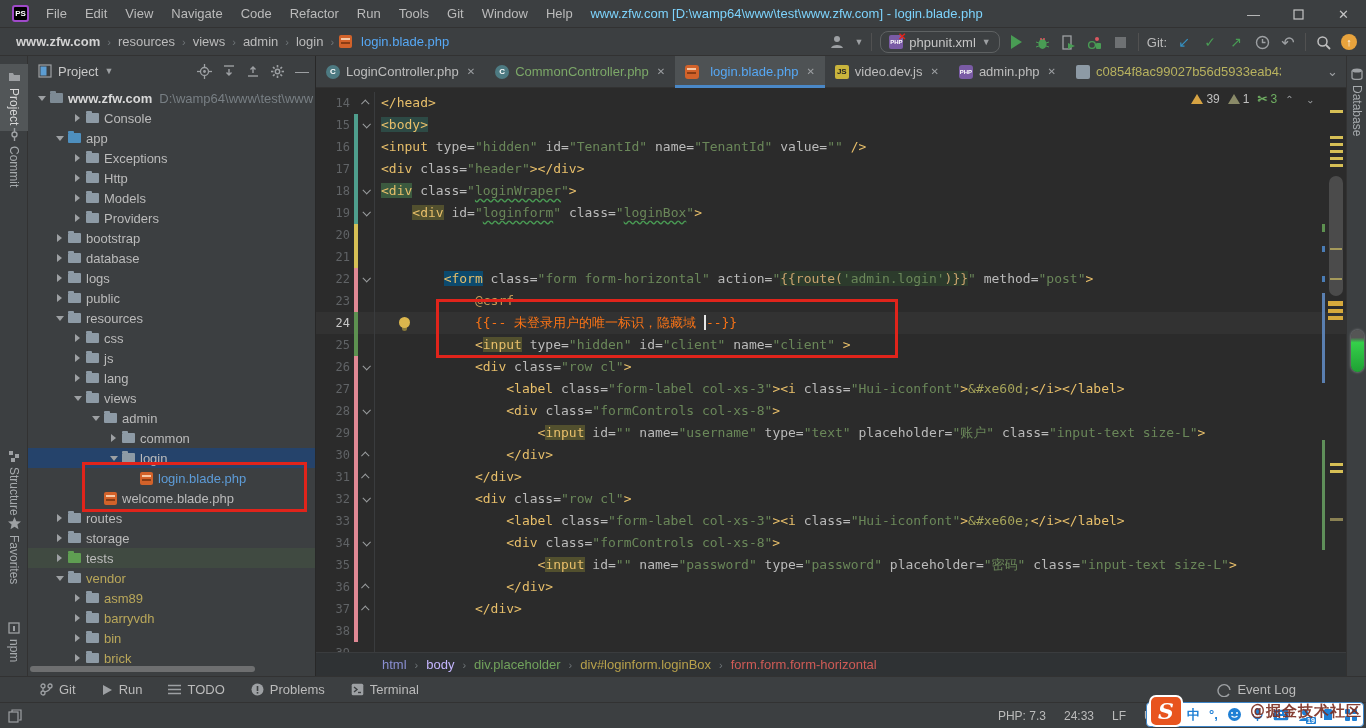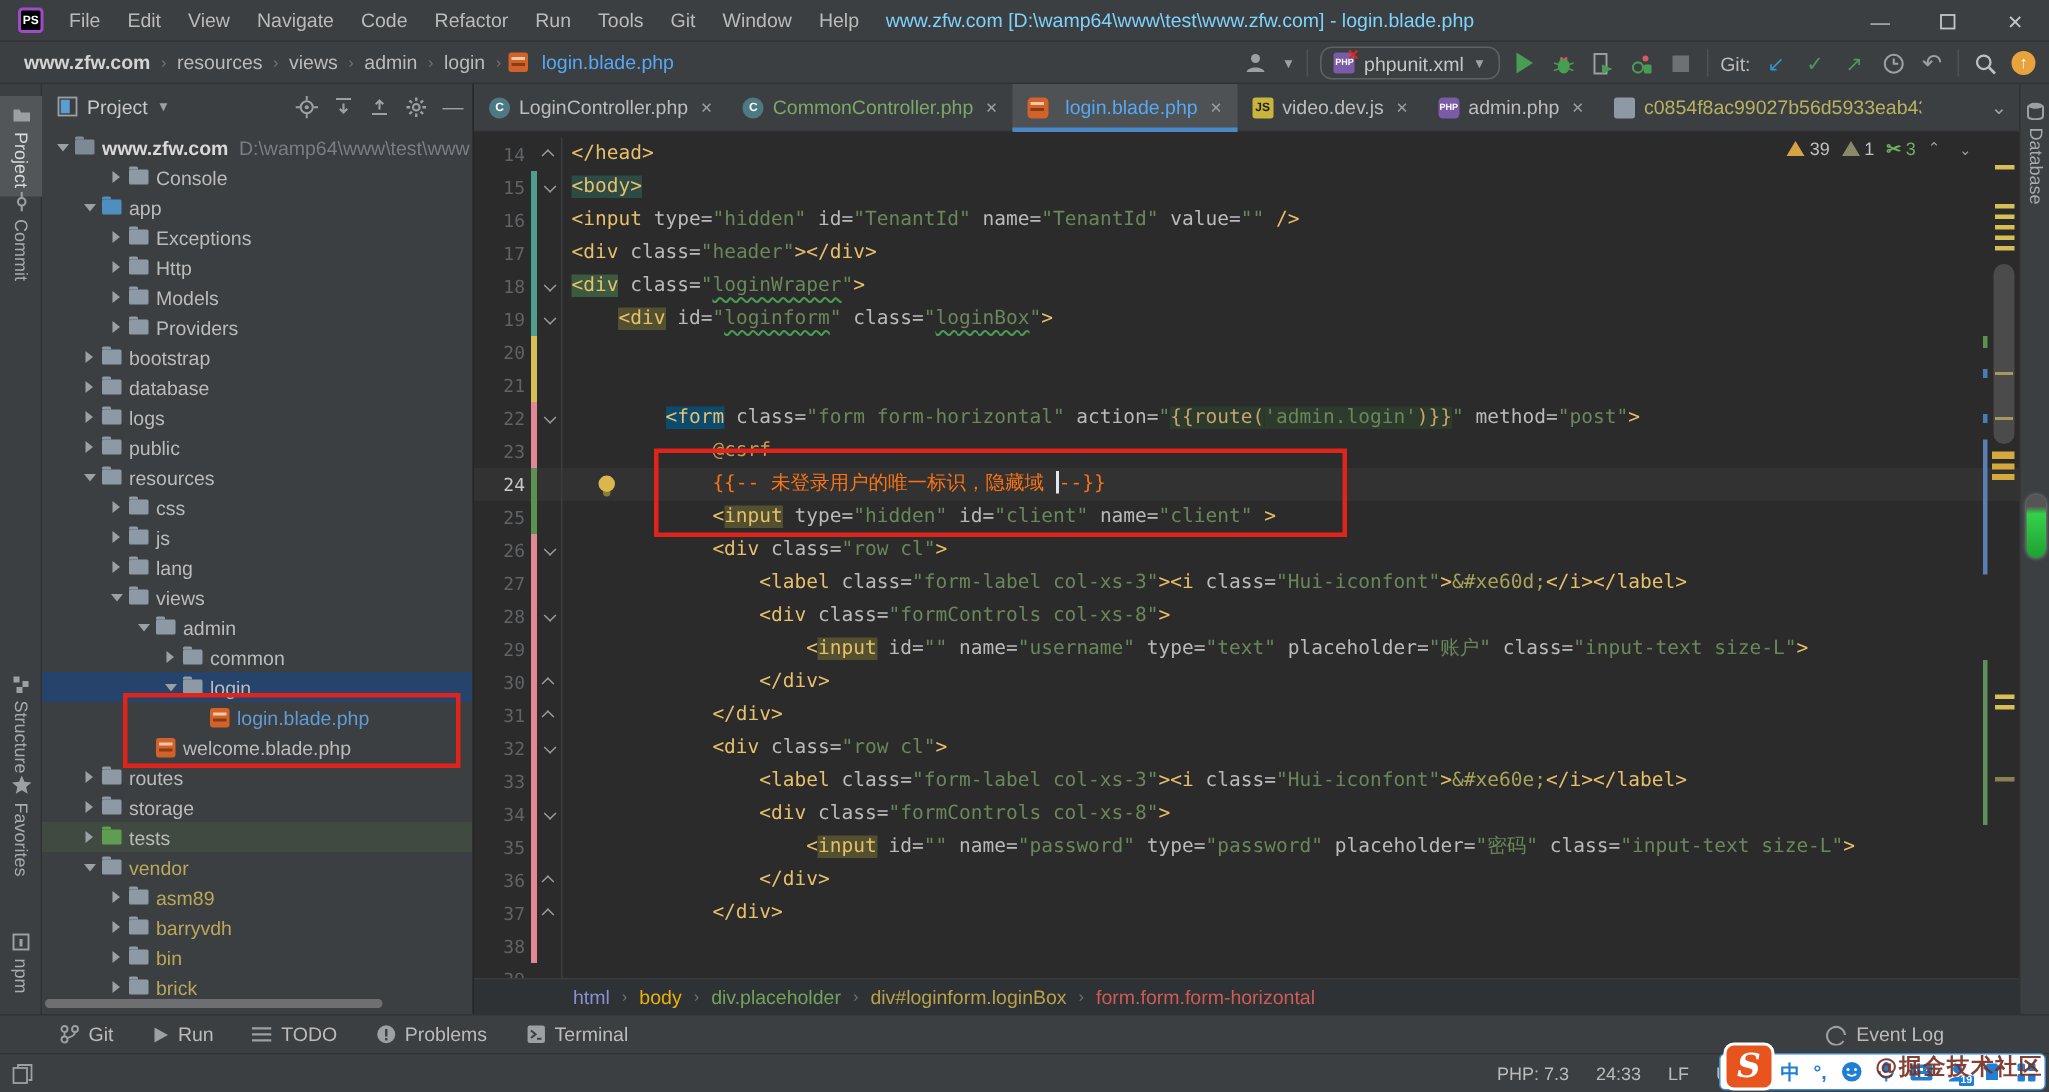--- a/index.html
+++ b/index.html
@@ -866,21 +866,21 @@
         <div class="mark" style="left: 0px; top: 205px; width: 3px; height: 90px; background: rgb(90, 127, 176);"></div>
         <div class="mark" style="left: 0px; top: 352px; width: 3px; height: 110px; background: rgb(95, 143, 90);"></div>
         <div class="mark" style="left: 8px; top: 375px; width: 13px; height: 3px; background: rgb(214, 191, 85);"></div>
         <div class="mark" style="left: 8px; top: 382px; width: 13px; height: 3px; background: rgb(214, 191, 85);"></div>
         <div class="mark" style="left: 8px; top: 430px; width: 13px; height: 3px; background: rgb(138, 129, 83);"></div>
         <div class="thumbv" style="top: 88px; height: 120px;"></div>
       </div>
     <div class="ebreadcrumb" id="ebc">
         <div style="color: rgb(138, 143, 209);">html</div>
         <div class="eb-sep">›</div>
-        <div style="color: #eab308;">body</div>
+        <div style="color: #c4b5fd;">body</div>
         <div class="eb-sep">›</div>
         <div style="color: rgb(114, 163, 92);">div.placeholder</div>
         <div class="eb-sep">›</div>
         <div style="color: rgb(184, 161, 75);">div#loginform.loginBox</div>
         <div class="eb-sep">›</div>
         <div style="color: rgb(207, 91, 86);">form.form.form-horizontal</div>
       </div>
   </div>
 
   <div class="toolbar-bottom" id="bottombar">

